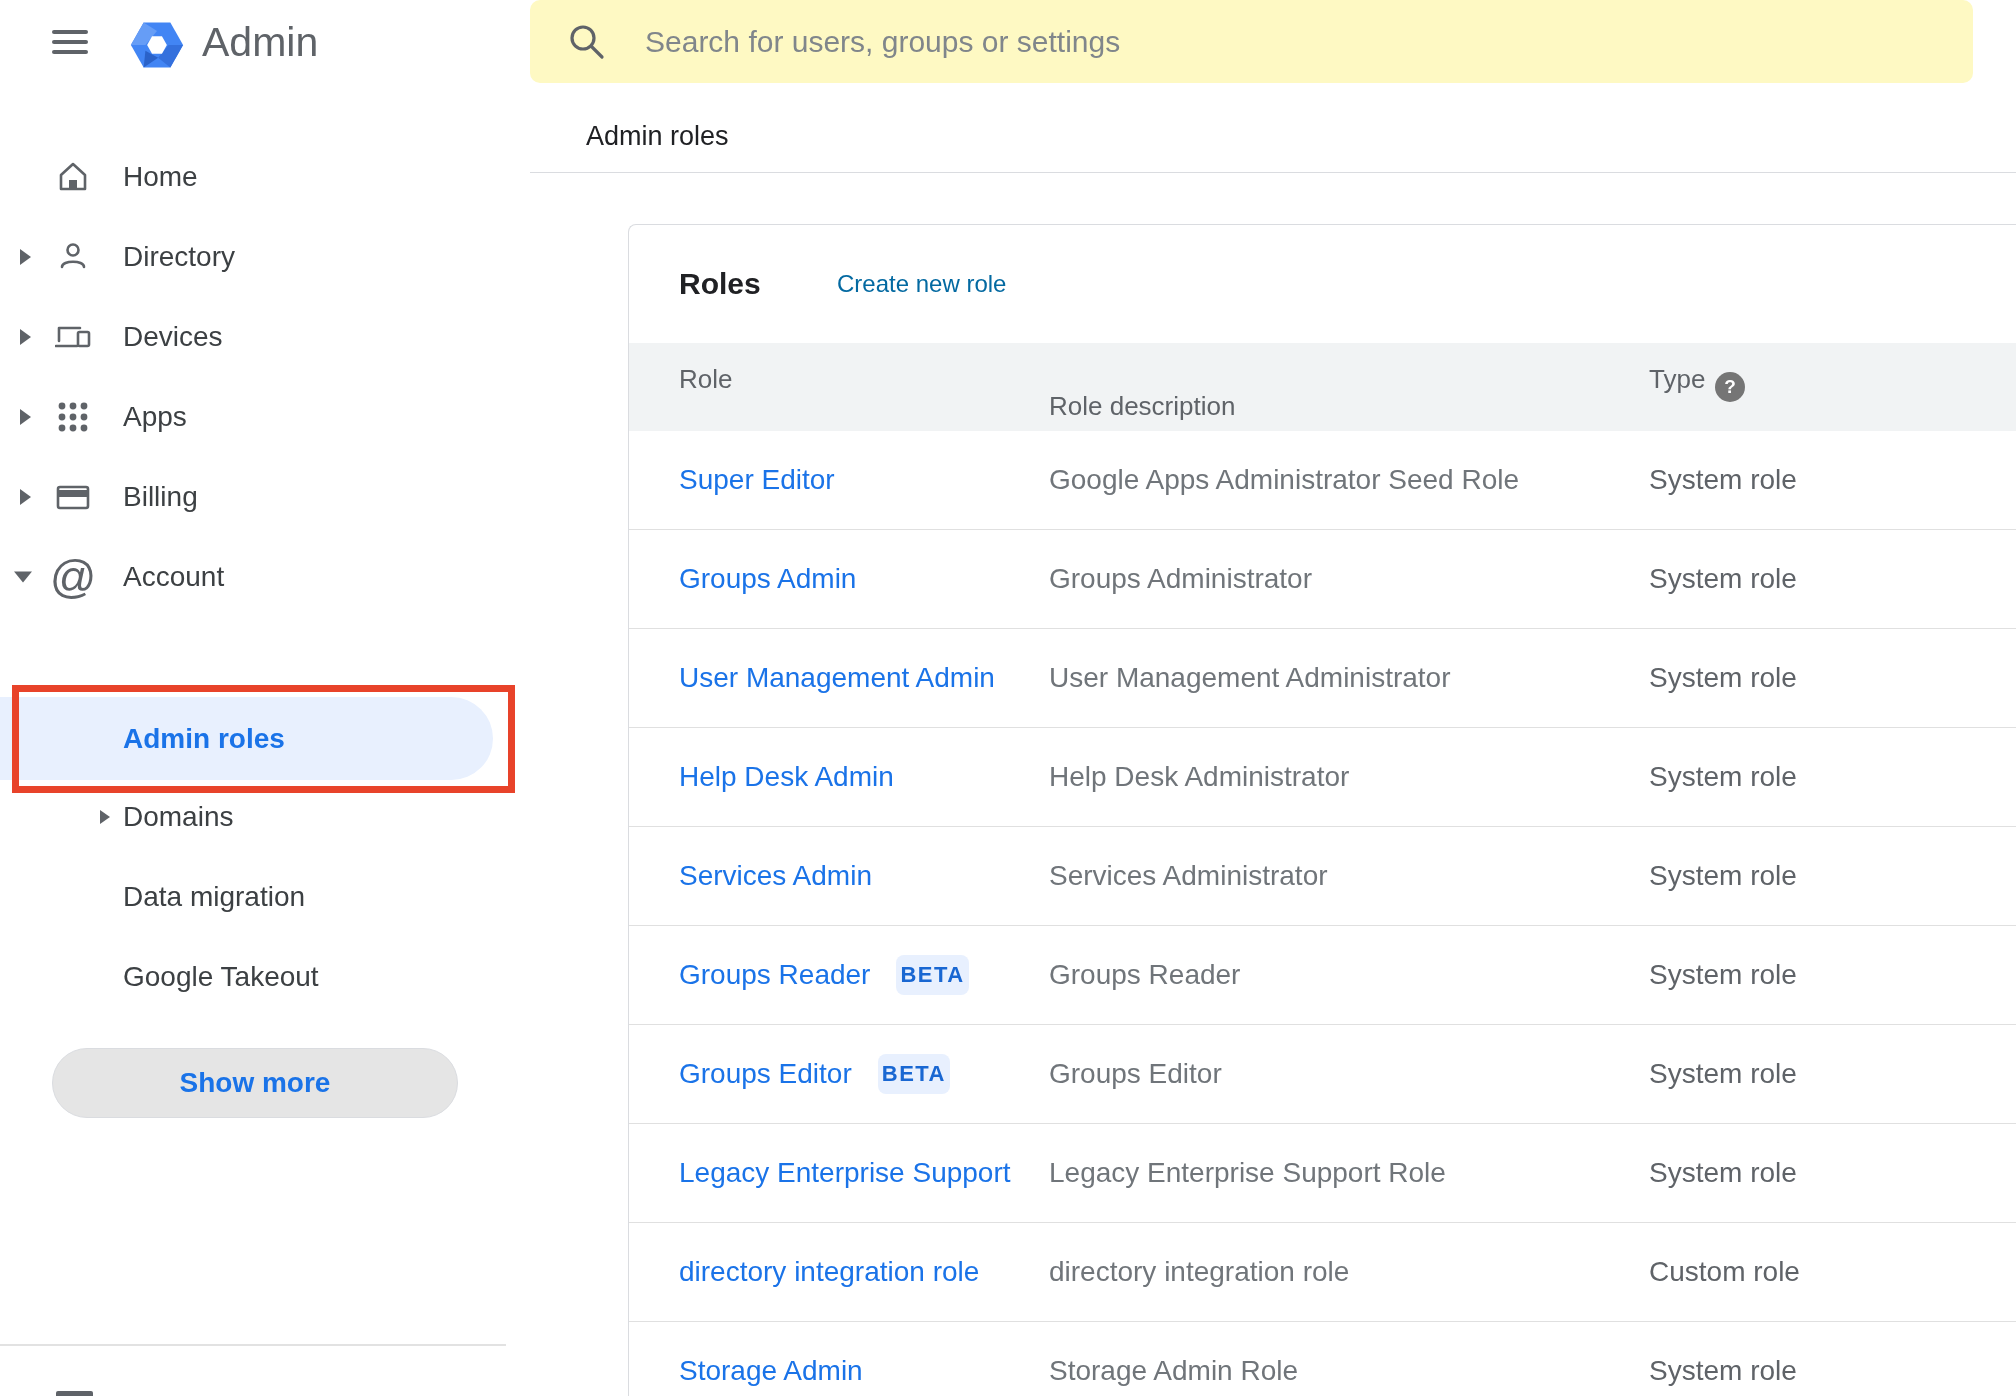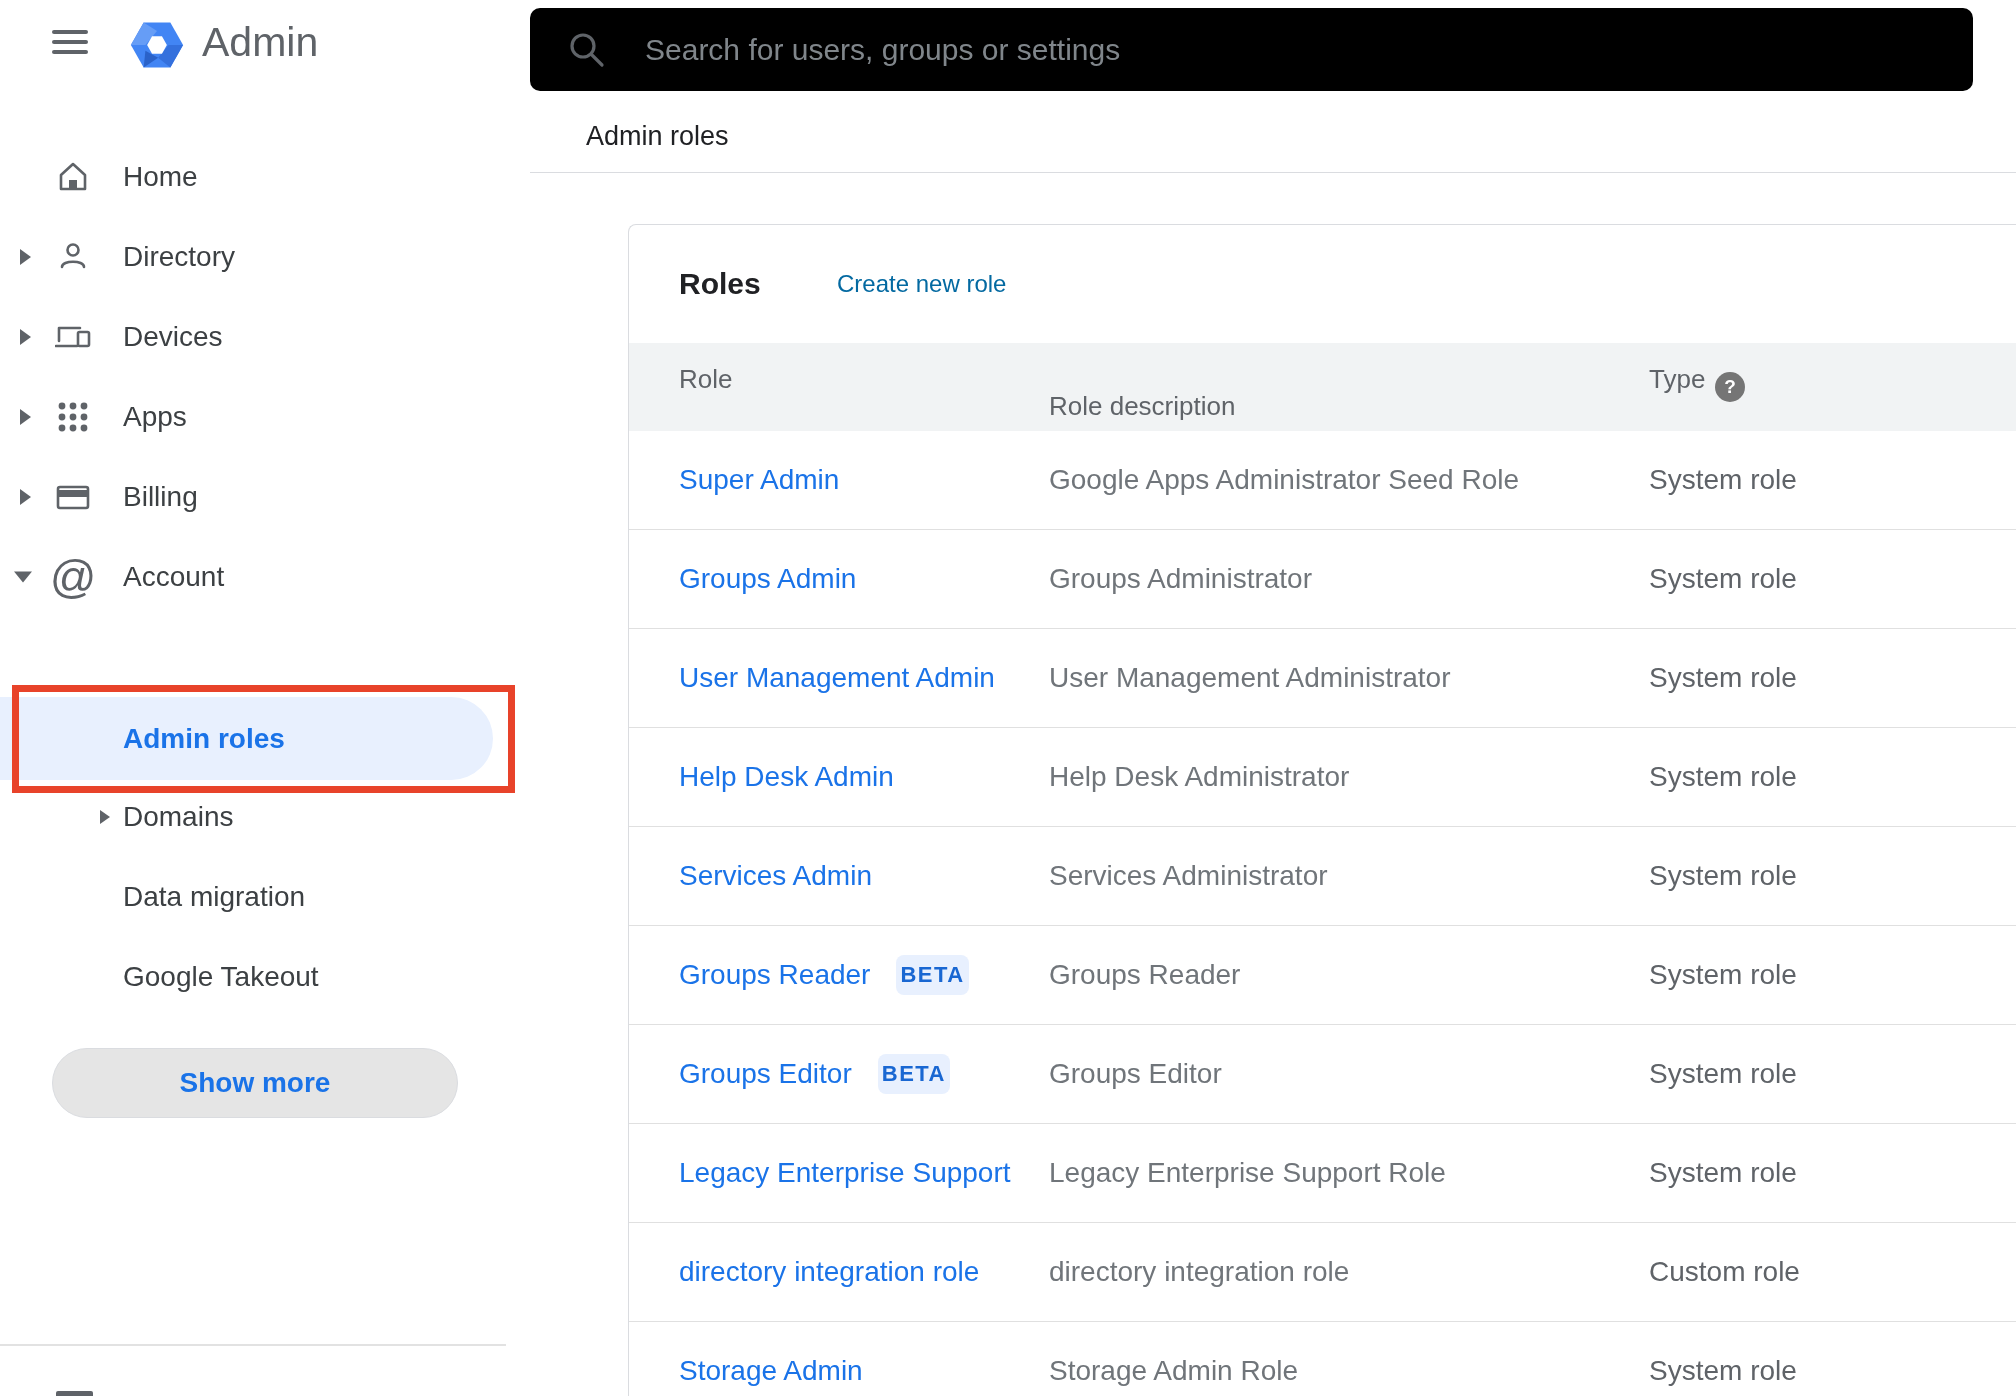--- a/index.html
+++ b/index.html
@@ -28,21 +28,21 @@
   .nav-item.selected{height:83px;}
   .nav-item.selected .sel-bg{position:absolute;left:0;top:0;width:493px;height:100%;background:#e8f0fe;border-radius:0 42px 42px 0;}
   .nav-item.selected .lbl{font-weight:bold;color:#1a73e8;}
   .annotation-box{position:absolute;left:12px;top:685px;width:489px;height:94px;border:7px solid #e8432a;pointer-events:none;}
   .show-more{position:absolute;left:52px;top:1048px;width:406px;height:70px;border:1px solid #dadce0;border-radius:35px;
     background:#e5e5e5;color:#1a73e8;font-size:28px;font-weight:bold;font-family:inherit;cursor:pointer;}
   .sidebar-bottom-divider{position:absolute;left:0;top:1344px;width:506px;height:2px;background:#e2e2e2;}
   .cut-icon{position:absolute;left:56px;top:1391px;width:37px;height:5px;background:#5f6368;border-radius:2px 2px 0 0;}
   svg.nicon{stroke:#5f6368;fill:none;stroke-width:2.6;stroke-linecap:round;stroke-linejoin:round;}
   
-  .searchbar{position:absolute;left:530px;top:8px;width:1443px;height:83px;background:#000000;border-radius:10px;cursor:text;}
+  .searchbar{position:absolute;left:530px;top:0;width:1443px;height:83px;background:#fef9c3;border-radius:10px;cursor:text;}
   .searchbar .sicon{position:absolute;left:37px;top:22px;}
   .searchbar .placeholder{position:absolute;left:115px;top:0;height:83px;display:flex;align-items:center;
     font-size:30px;color:#80868b;white-space:nowrap;}
   
   .breadcrumb{position:absolute;left:586px;top:121px;font-size:27px;color:#202124;}
   .breadcrumb-divider{position:absolute;left:530px;top:172px;width:1486px;height:1px;background:#dadce0;}
   
   .card{position:absolute;left:628px;top:224px;width:1388px;height:1172px;background:#fff;
     border-left:1px solid #dadce0;border-top:1px solid #dadce0;border-radius:8px 0 0 0;overflow:hidden;}
   .card-header{position:relative;height:118px;}
@@ -203,21 +203,21 @@
     <span class="th c-role">Role</span>
     <span class="th c-desc">Role description</span>
     <span class="th c-type">Type</span>
     <span class="help-icon">?</span>
   </div>
 
   <div class="tbody">
 
     <div class="trow">
       <span class="cell role">
-          <a>Super Admin</a>
+          <a>Super Editor</a>
         </span>
       <span class="cell desc">Google Apps Administrator Seed Role</span>
       <span class="cell type">System role</span>
     </div>
 
     <div class="trow">
       <span class="cell role">
           <a>Groups Admin</a>
         </span>
       <span class="cell desc">Groups Administrator</span>

